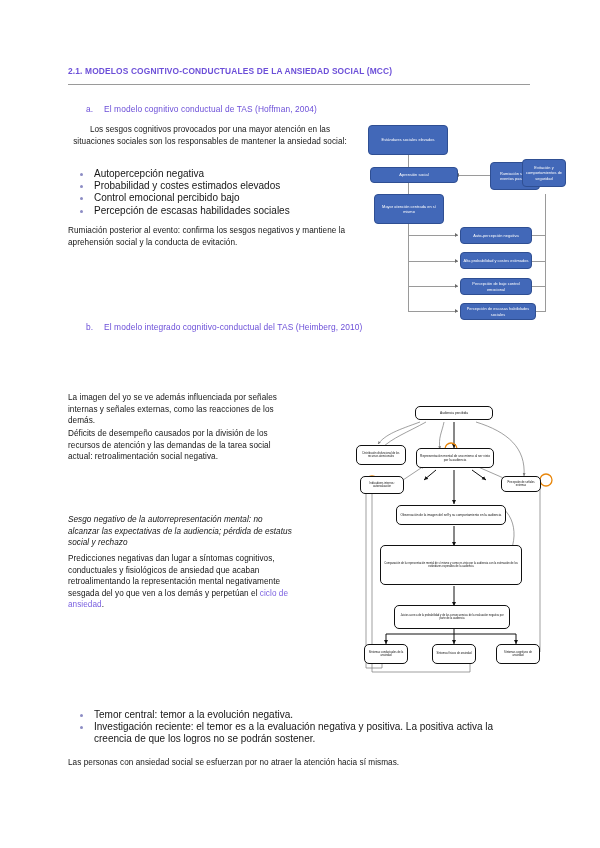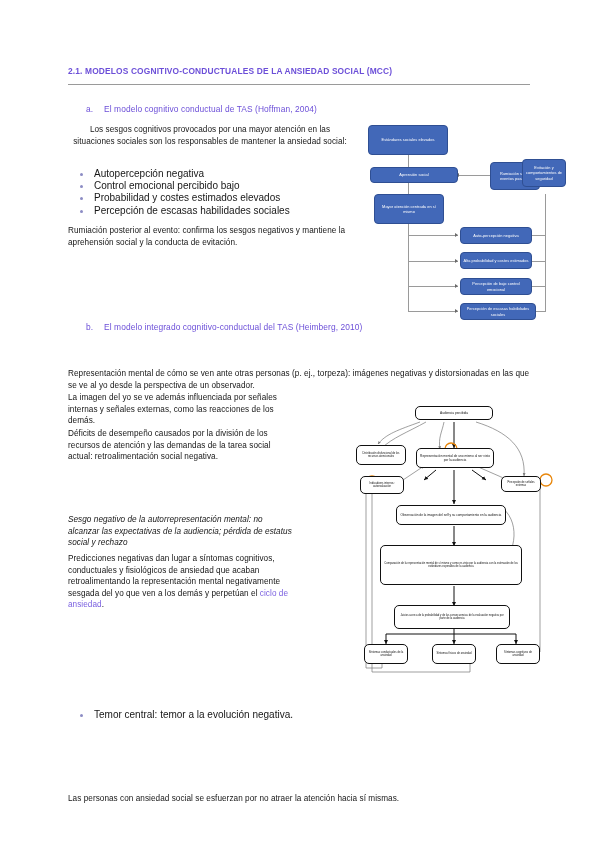--- a/index.html
+++ b/index.html
@@ -89,22 +89,22 @@
   <div class="rule"></div>
 
   <div class="h-sub" style="left:86px;top:104px;">
     <span class="ltr">a.</span><span>El modelo cognitivo conductual de TAS (Hoffman, 2004)</span>
   </div>
 
   <div class="para" style="left:68px;top:124px;width:284px;text-align:center;">Los sesgos cognitivos provocados por una mayor atención en las situaciones sociales son los responsables de mantener la ansiedad social:</div>
 
   <div class="bullets" style="left:68px;top:168px;width:284px;">
     <div class="bl">Autopercepción negativa</div>
+    <div class="bl">Probabilidad y costes estimados elevados</div>
     <div class="bl">Control emocional percibido bajo</div>
-    <div class="bl">Probabilidad y costes estimados elevados</div>
     <div class="bl">Percepción de escasas habilidades sociales</div>
   </div>
 
   <div class="para" style="left:68px;top:225px;width:284px;">Rumiación posterior al evento: confirma los sesgos negativos y mantiene la aprehensión social y la conducta de evitación.</div>
 
   <div id="diagram1">
 
     <div class="ln lnv" style="left:52px;top:33px;height:14px;background:#9a9a9a;"></div>
     <div class="arrowD" style="left:50px;top:45px;"></div>
 
@@ -149,21 +149,20 @@
 
     <div class="bbox" style="left:104px;top:156px;width:72px;height:17px;">Percepción de bajo control emocional</div>
 
     <div class="bbox" style="left:104px;top:181px;width:76px;height:17px;">Percepción de escasas habilidades sociales</div>
   </div>
 
   <div class="h-sub" style="left:86px;top:322px;">
     <span class="ltr">b.</span><span>El modelo integrado cognitivo-conductual del TAS (Heimberg, 2010)</span>
   </div>
 
-  <div class="para" style="left:68px;top:368px;width:463px;">Representación mental de cómo se ven ante otras personas (p. ej., torpeza): imágenes negativas y distorsionadas en las que se ve al yo desde la perspectiva de un observador.</div>
   <div class="para" style="left:68px;top:392px;width:228px;">La imagen del yo se ve además influenciada por señales internas y señales externas, como las reacciones de los demás.</div>
   <div class="para" style="left:68px;top:428px;width:228px;">Déficits de desempeño causados por la división de los recursos de atención y las demandas de la tarea social actual: retroalimentación social negativa.</div>
   <div class="para" style="left:68px;top:514px;width:228px;font-style:italic;">Sesgo negativo de la autorrepresentación mental: no alcanzar las expectativas de la audiencia; pérdida de estatus social y rechazo</div>
   <div class="para" style="left:68px;top:553px;width:228px;"><span>Predicciones negativas dan lugar a síntomas cognitivos, conductuales y fisiológicos de ansiedad que acaban retroalimentando la representación mental negativamente sesgada del yo que ven a los demás y perpetúan el </span><span class="lilac">ciclo de ansiedad</span><span>.</span></div>
 
   <div id="diagram2">
 
     <svg viewBox="0 0 190 280">
       <defs>
         <marker id="ah" markerWidth="5" markerHeight="5" refX="4" refY="2" orient="auto">
@@ -238,17 +237,18 @@
     <div class="wbox tiny" style="left:6px;top:244px;width:44px;height:20px;">Síntomas conductuales de la ansiedad</div>
 
     <div class="wbox tiny" style="left:74px;top:244px;width:44px;height:20px;">Síntomas físicos de ansiedad</div>
 
     <div class="wbox tiny" style="left:138px;top:244px;width:44px;height:20px;">Síntomas cognitivos de ansiedad</div>
   </div>
 
 
   <div class="bullets" style="left:68px;top:703px;width:463px;margin-top:6px;">
     <div class="bl">Temor central: temor a la evolución negativa.</div>
-  </div>
-
-  <div class="para" style="left:68px;top:757px;width:463px;margin-top:36px;">Las personas con ansiedad social se esfuerzan por no atraer la atención hacia sí mismas.</div>
+    <div class="bl">Investigación reciente: el temor es a la evaluación negativa y positiva. La positiva activa la creencia de que los logros no se podrán sostener.</div>
+  </div>
+
+  <div class="para" style="left:68px;top:757px;width:463px;">Las personas con ansiedad social se esfuerzan por no atraer la atención hacia sí mismas.</div>
 
 </div>
 
 </body></html>

